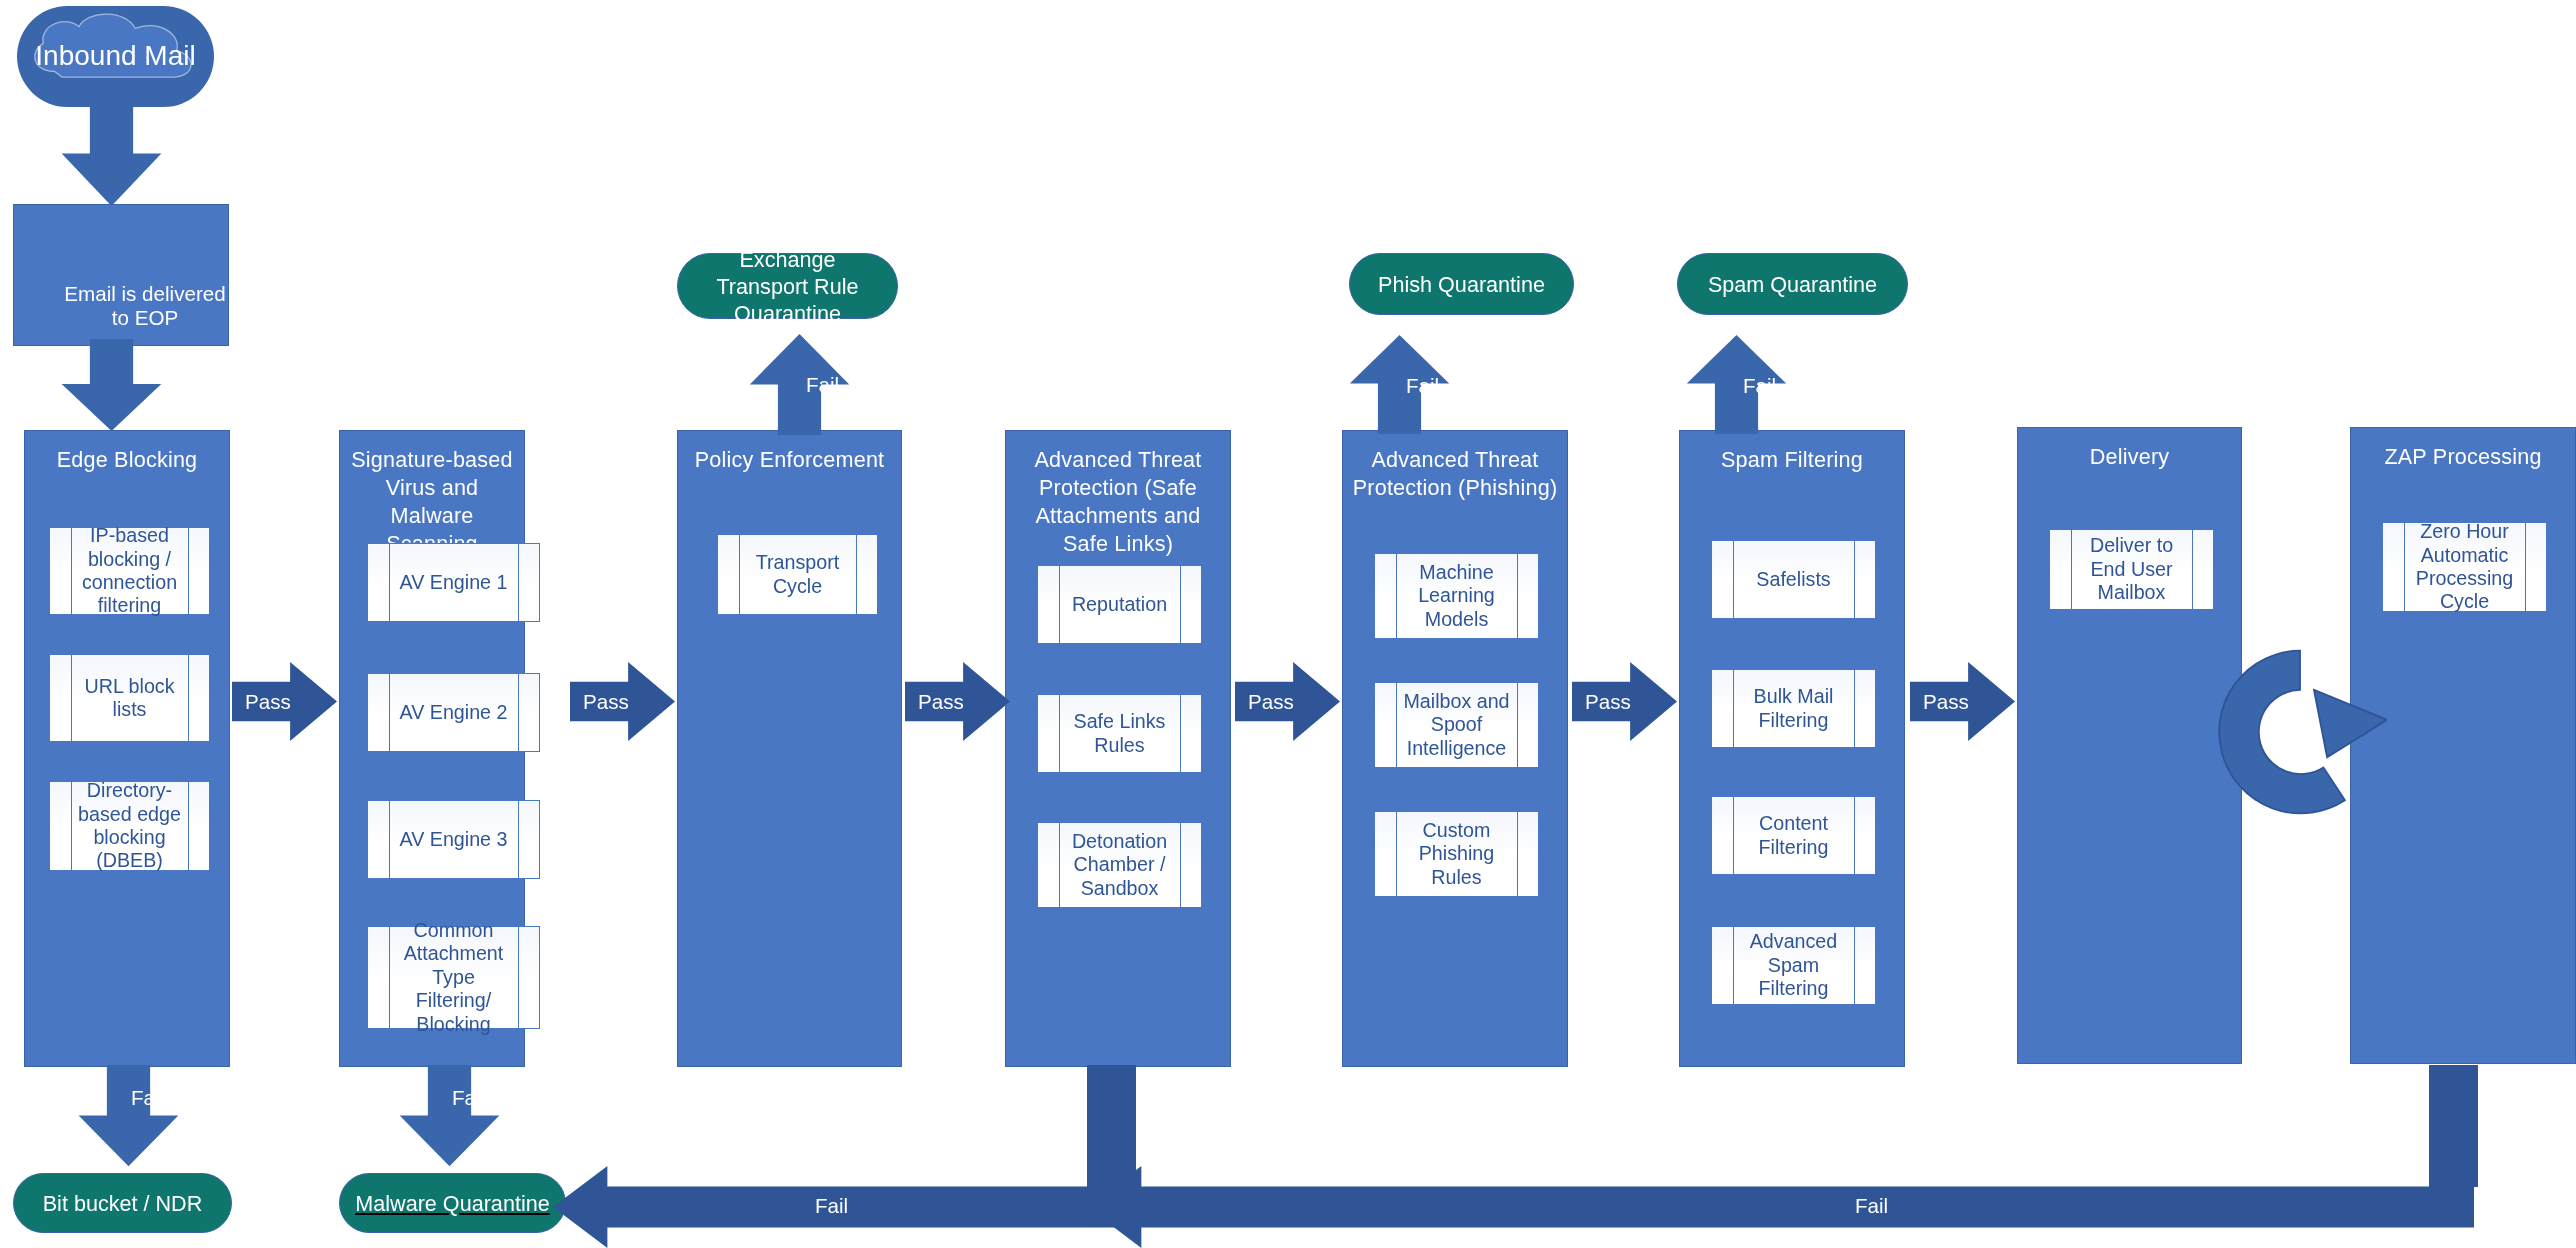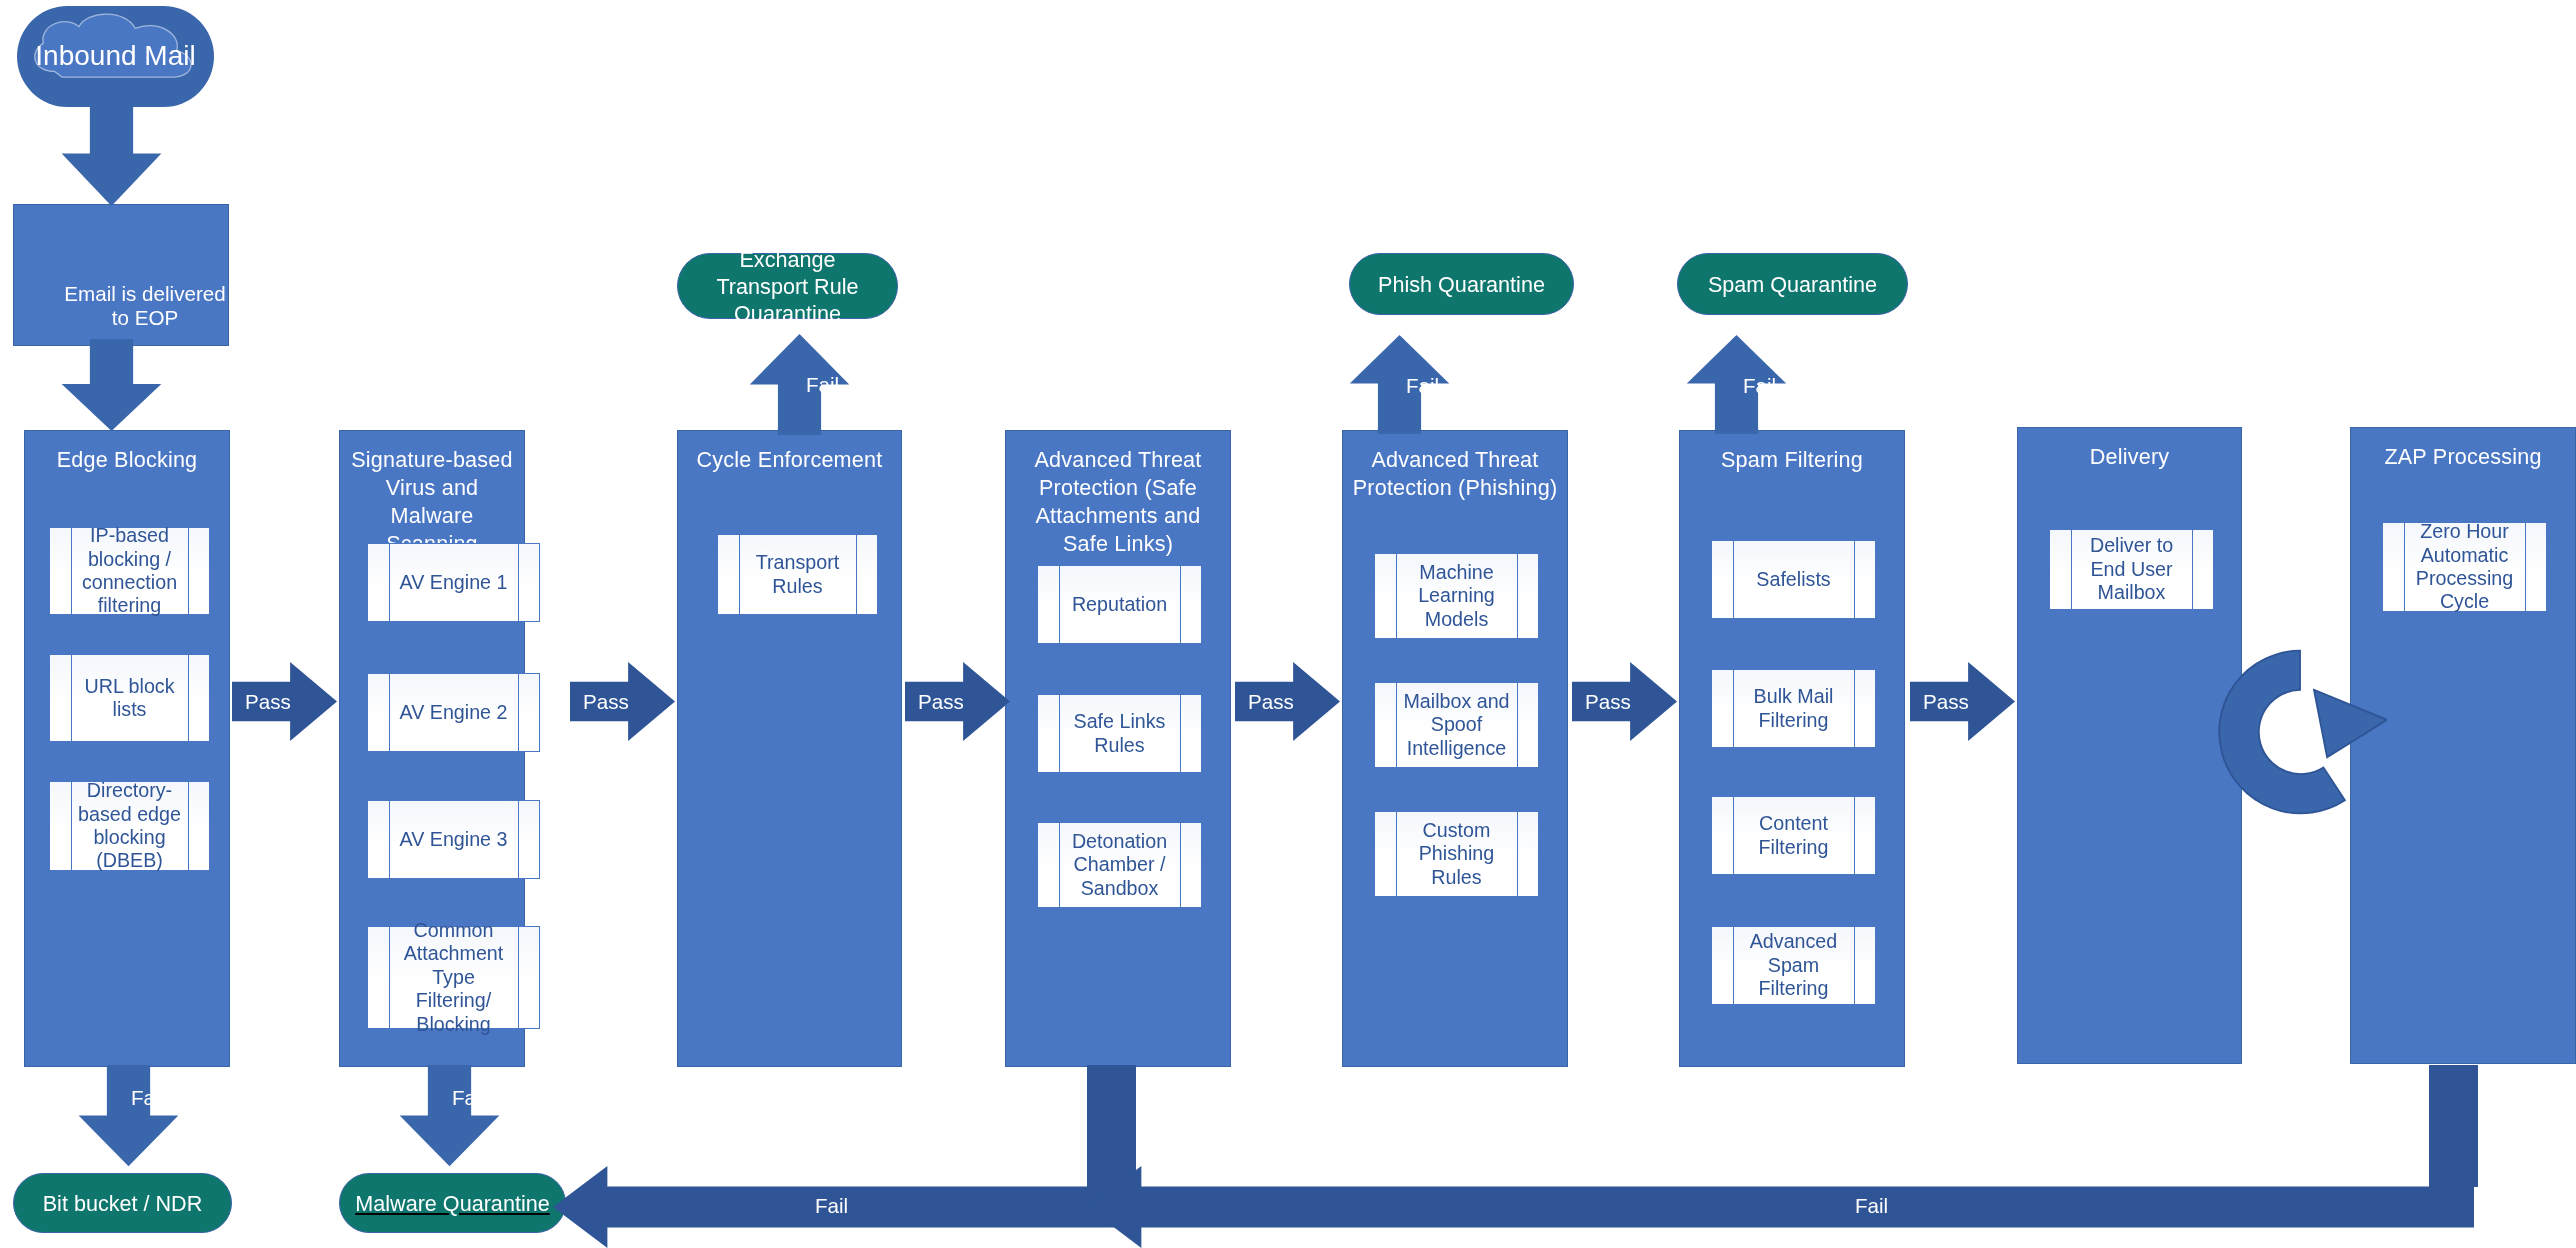--- a/index.html
+++ b/index.html
@@ -89,23 +89,23 @@
       </div>
     <div class="sub" style="left:27px;top:369px;width:173px;height:79px;">
       <span>AV Engine 3</span>
       </div>
     <div class="sub" style="left:27px;top:495px;width:173px;height:103px;">
       <span>Common Attachment Type Filtering/ Blocking</span>
       </div>
   </div>
 
   <div class="col" style="left:677px;top:430px;width:225px;height:637px;">
-    <div class="col-title">Cycle Enforcement</div>
+    <div class="col-title">Policy Enforcement</div>
     <div class="sub" style="left:39px;top:103px;width:161px;height:81px;">
-      <span>Transport Rules</span>
+      <span>Transport Cycle</span>
       </div>
   </div>
 
   <div class="col" style="left:1005px;top:430px;width:226px;height:637px;">
     <div class="col-title">Advanced Threat Protection (Safe Attachments and Safe Links)</div>
     <div class="sub" style="left:31px;top:134px;width:165px;height:79px;">
       <span>Reputation</span>
       </div>
     <div class="sub" style="left:31px;top:263px;width:165px;height:79px;">
       <span>Safe Links Rules</span>

